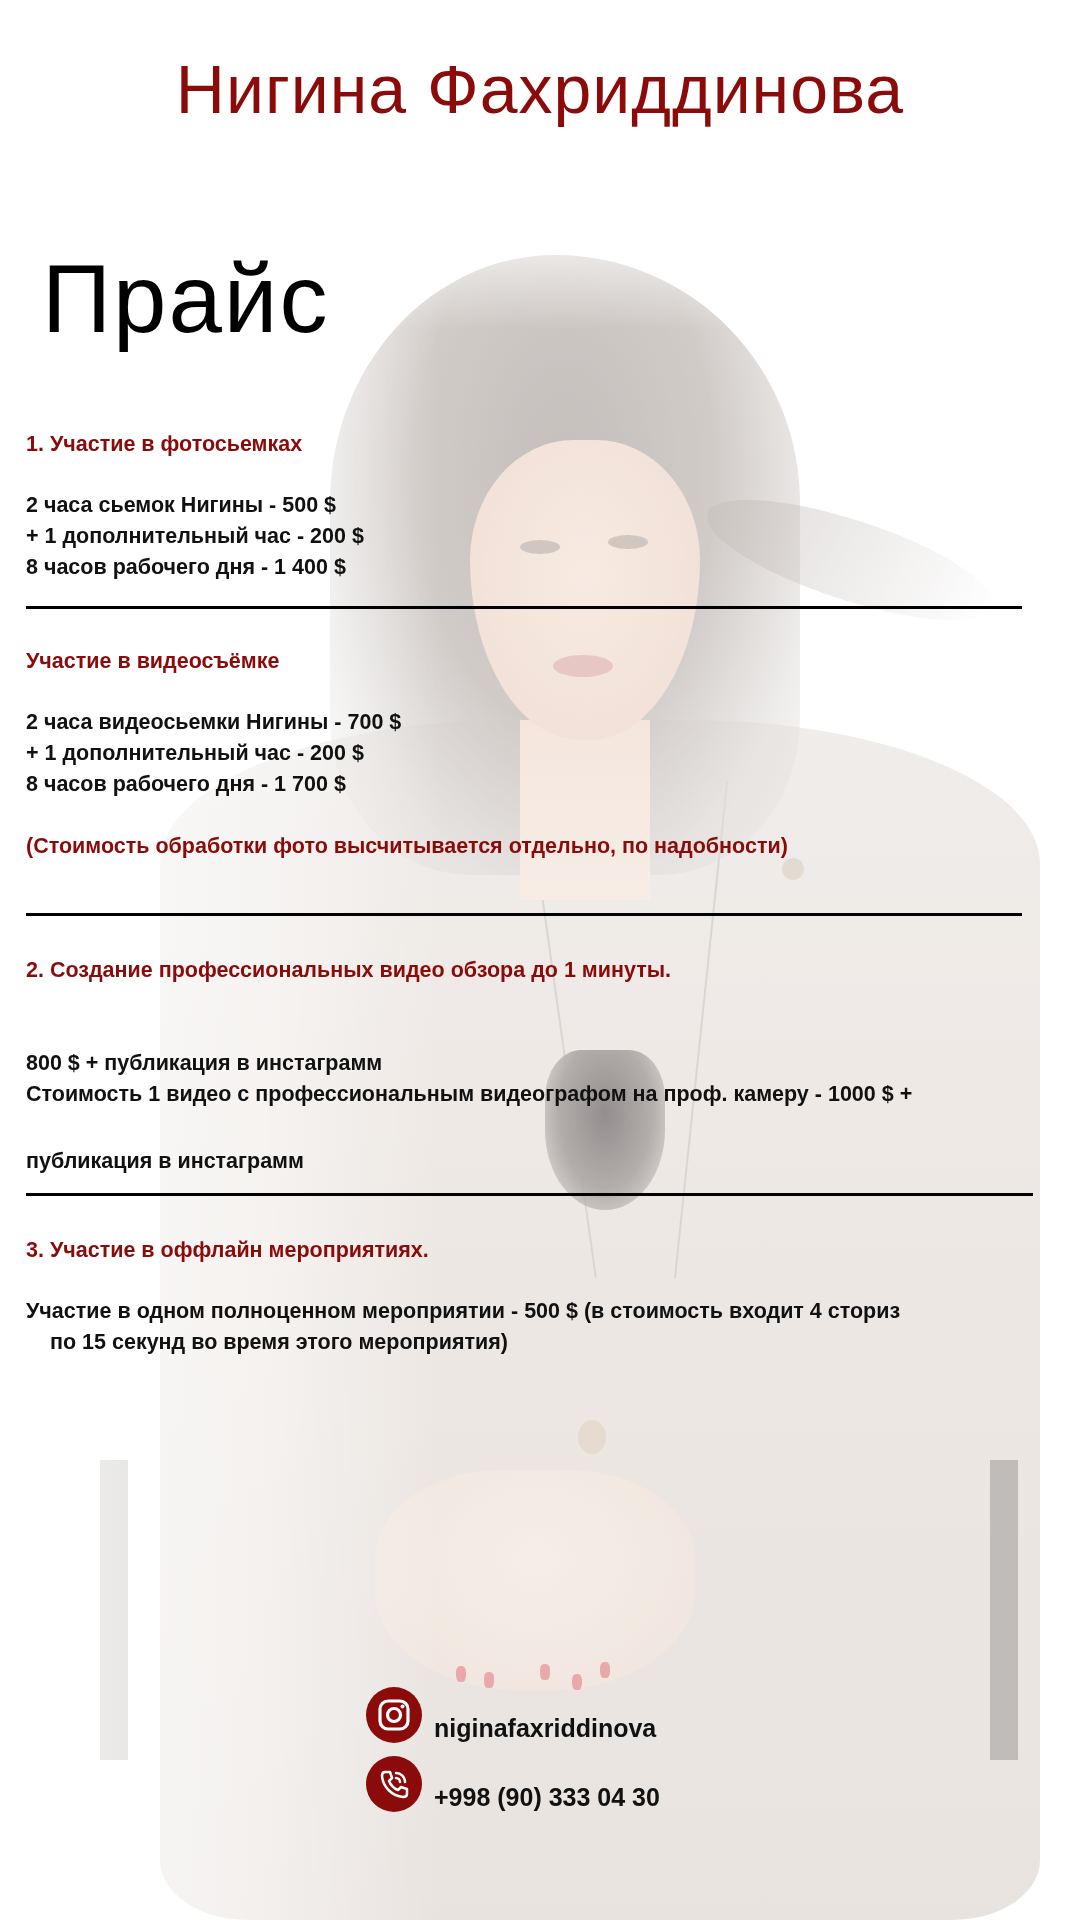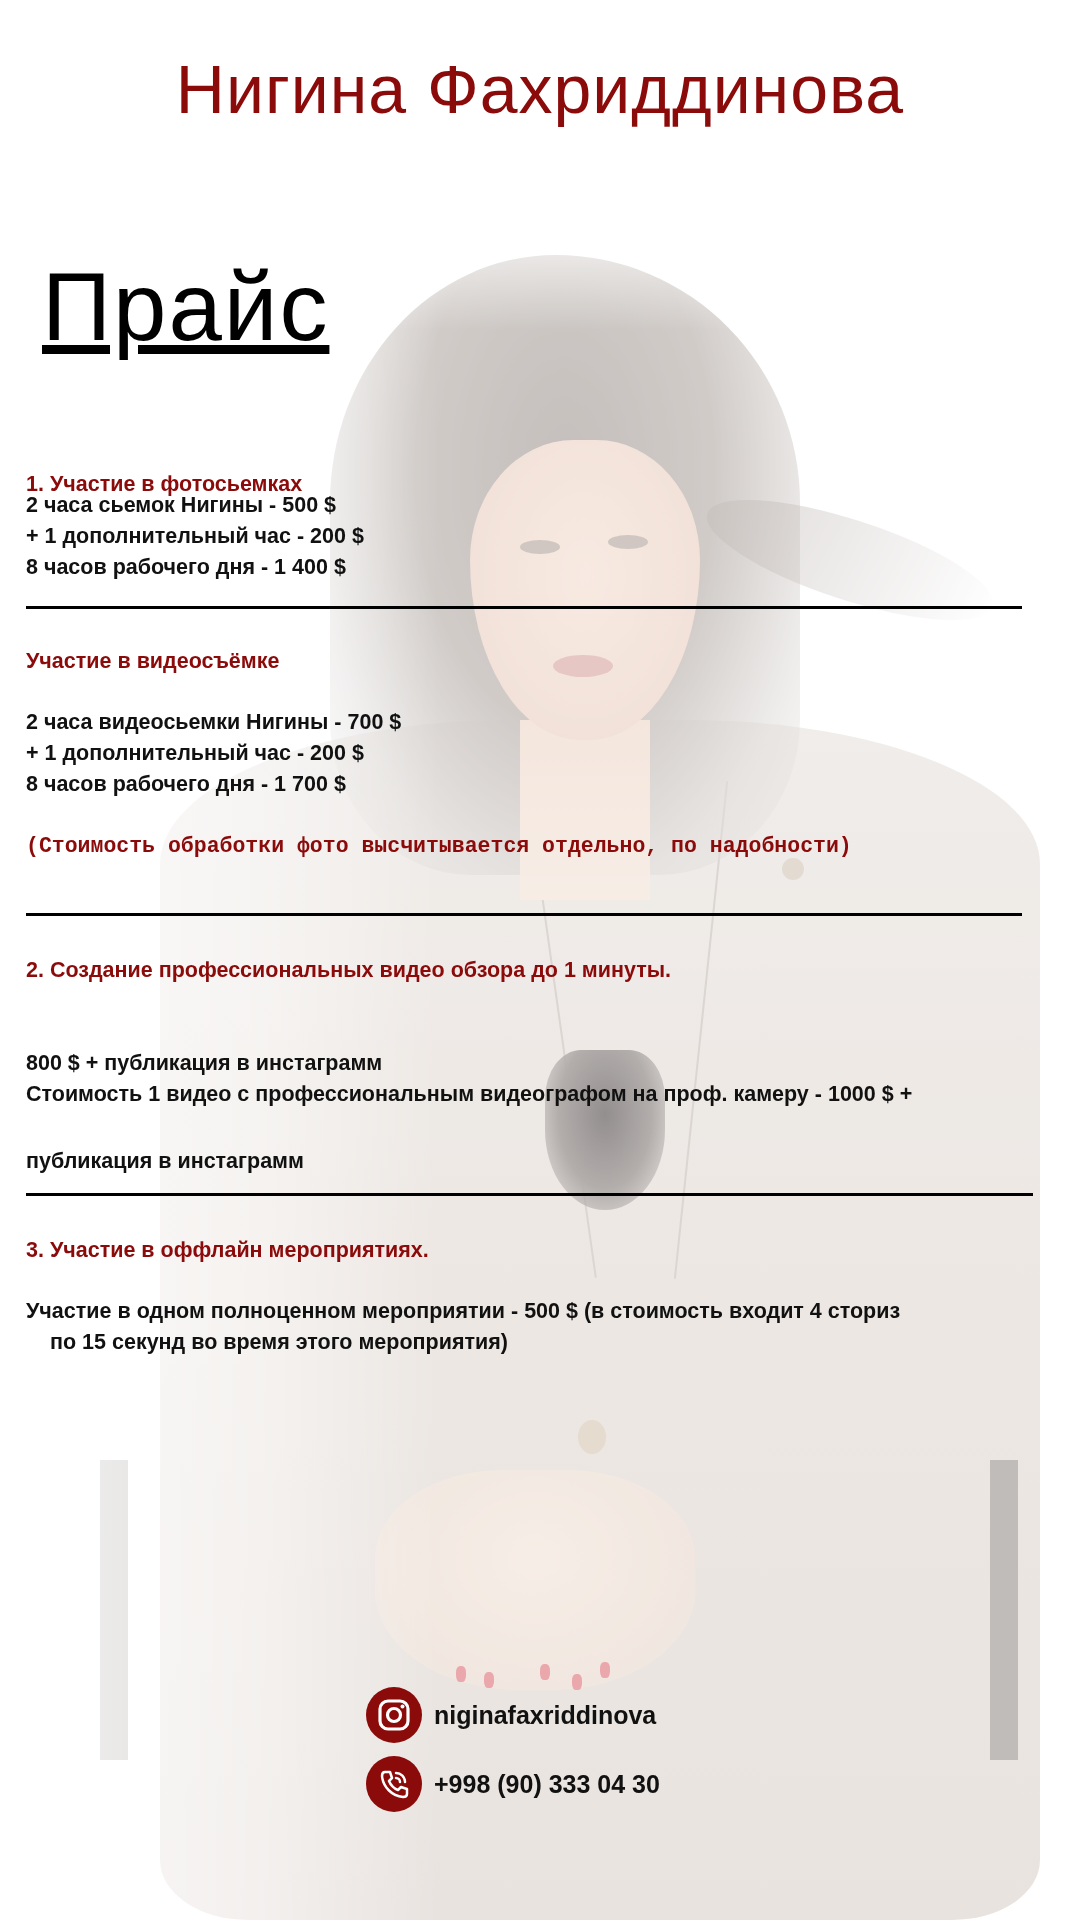--- a/index.html
+++ b/index.html
@@ -70,29 +70,29 @@
     .content { position: absolute; inset: 0; z-index: 2; }
     .name {
       position: absolute; left: 0; width: 1080px; top: 50px; text-align: center;
       font-size: 68px; font-weight: 400; color: #8b0a0a; letter-spacing: 1px;
     }
     .subtitle {
       position: absolute; left: 0; width: 1080px; top: 138px; text-align: center;
       font-size: 38px; font-weight: 700; color: #8b0a0a;
     }
     .price-title {
-      position: absolute; left: 42px; top: 252px;
-      font-size: 96px; font-weight: 400; color: #000000; letter-spacing: 2px; text-decoration: underline;
+      position: absolute; left: 42px; top: 244px;
+      font-size: 96px; font-weight: 400; color: #000000; letter-spacing: 2px;
     }
     .t { position: absolute; left: 26px; font-size: 21.5px; font-weight: 700; white-space: nowrap; }
     .red { color: #8b0a0a; }
     .black { color: #111111; }
     .divider { position: absolute; left: 26px; height: 3px; background: #000; }
 
-    .contact { position: absolute; left: 366px; display: flex; align-items: center; }
+    .contact { position: absolute; left: 366px; display: flex; align-items: flex-end; }
     .contact .circle {
       width: 56px; height: 56px; border-radius: 50%; background: #8b0a0a;
       display: flex; align-items: center; justify-content: center;
     }
     .contact .label { margin-left: 12px; font-size: 25px; font-weight: 700; color: #111; }
   </style>
 </head>
 <body>
 
 <div class="bg-photo">
@@ -119,31 +119,31 @@
   <div class="nail" style="left:600px;top:1662px;"></div>
   <div class="overlay"></div>
   <div class="fade-left"></div>
   <div class="fade-top"></div>
 </div>
 
 <div class="content">
   <div class="name">Нигина Фахриддинова</div>
   <div class="price-title">Прайс</div>
 
-  <div class="t red" style="top:432px;margin-top:40px;">1. Участие в фотосьемках</div>
+  <div class="t red" style="top:432px;">1. Участие в фотосьемках</div>
   <div class="t black" style="top:493px;">2 часа сьемок Нигины - 500 $</div>
   <div class="t black" style="top:524px;">+ 1 дополнительный час - 200 $</div>
   <div class="t black" style="top:555px;">8 часов  рабочего дня - 1 400 $</div>
   <div class="divider" style="top:606px;width:996px;"></div>
 
   <div class="t red" style="top:649px;"> Участие в видеосъёмке</div>
   <div class="t black" style="top:710px;">2 часа видеосьемки Нигины - 700 $</div>
   <div class="t black" style="top:741px;">+ 1 дополнительный час - 200 $</div>
   <div class="t black" style="top:772px;">8 часов  рабочего дня - 1 700 $</div>
-  <div class="t red" style="top:834px;font-family:Liberation Mono, monospace;">(Стоимость обработки фото высчитывается отдельно, по надобности)</div>
+  <div class="t red" style="top:834px;">(Стоимость обработки фото высчитывается отдельно, по надобности)</div>
   <div class="divider" style="top:913px;width:996px;"></div>
 
   <div class="t red" style="top:958px;">2. Создание профессиональных видео обзора до 1 минуты.</div>
   <div class="t black" style="top:1051px;">800 $ + публикация в инстаграмм</div>
   <div class="t black" style="top:1082px;">Стоимость 1 видео с профессиональным видеографом на проф. камеру - 1000 $ +</div>
   <div class="t black" style="top:1113px;margin-top:36px;">публикация в инстаграмм</div>
   <div class="divider" style="top:1193px;width:1007px;"></div>
 
   <div class="t red" style="top:1238px;">3. Участие в оффлайн мероприятиях.</div>
   <div class="t black" style="top:1299px;">Участие в одном полноценном мероприятии - 500 $ (в стоимость входит 4 сториз</div>

